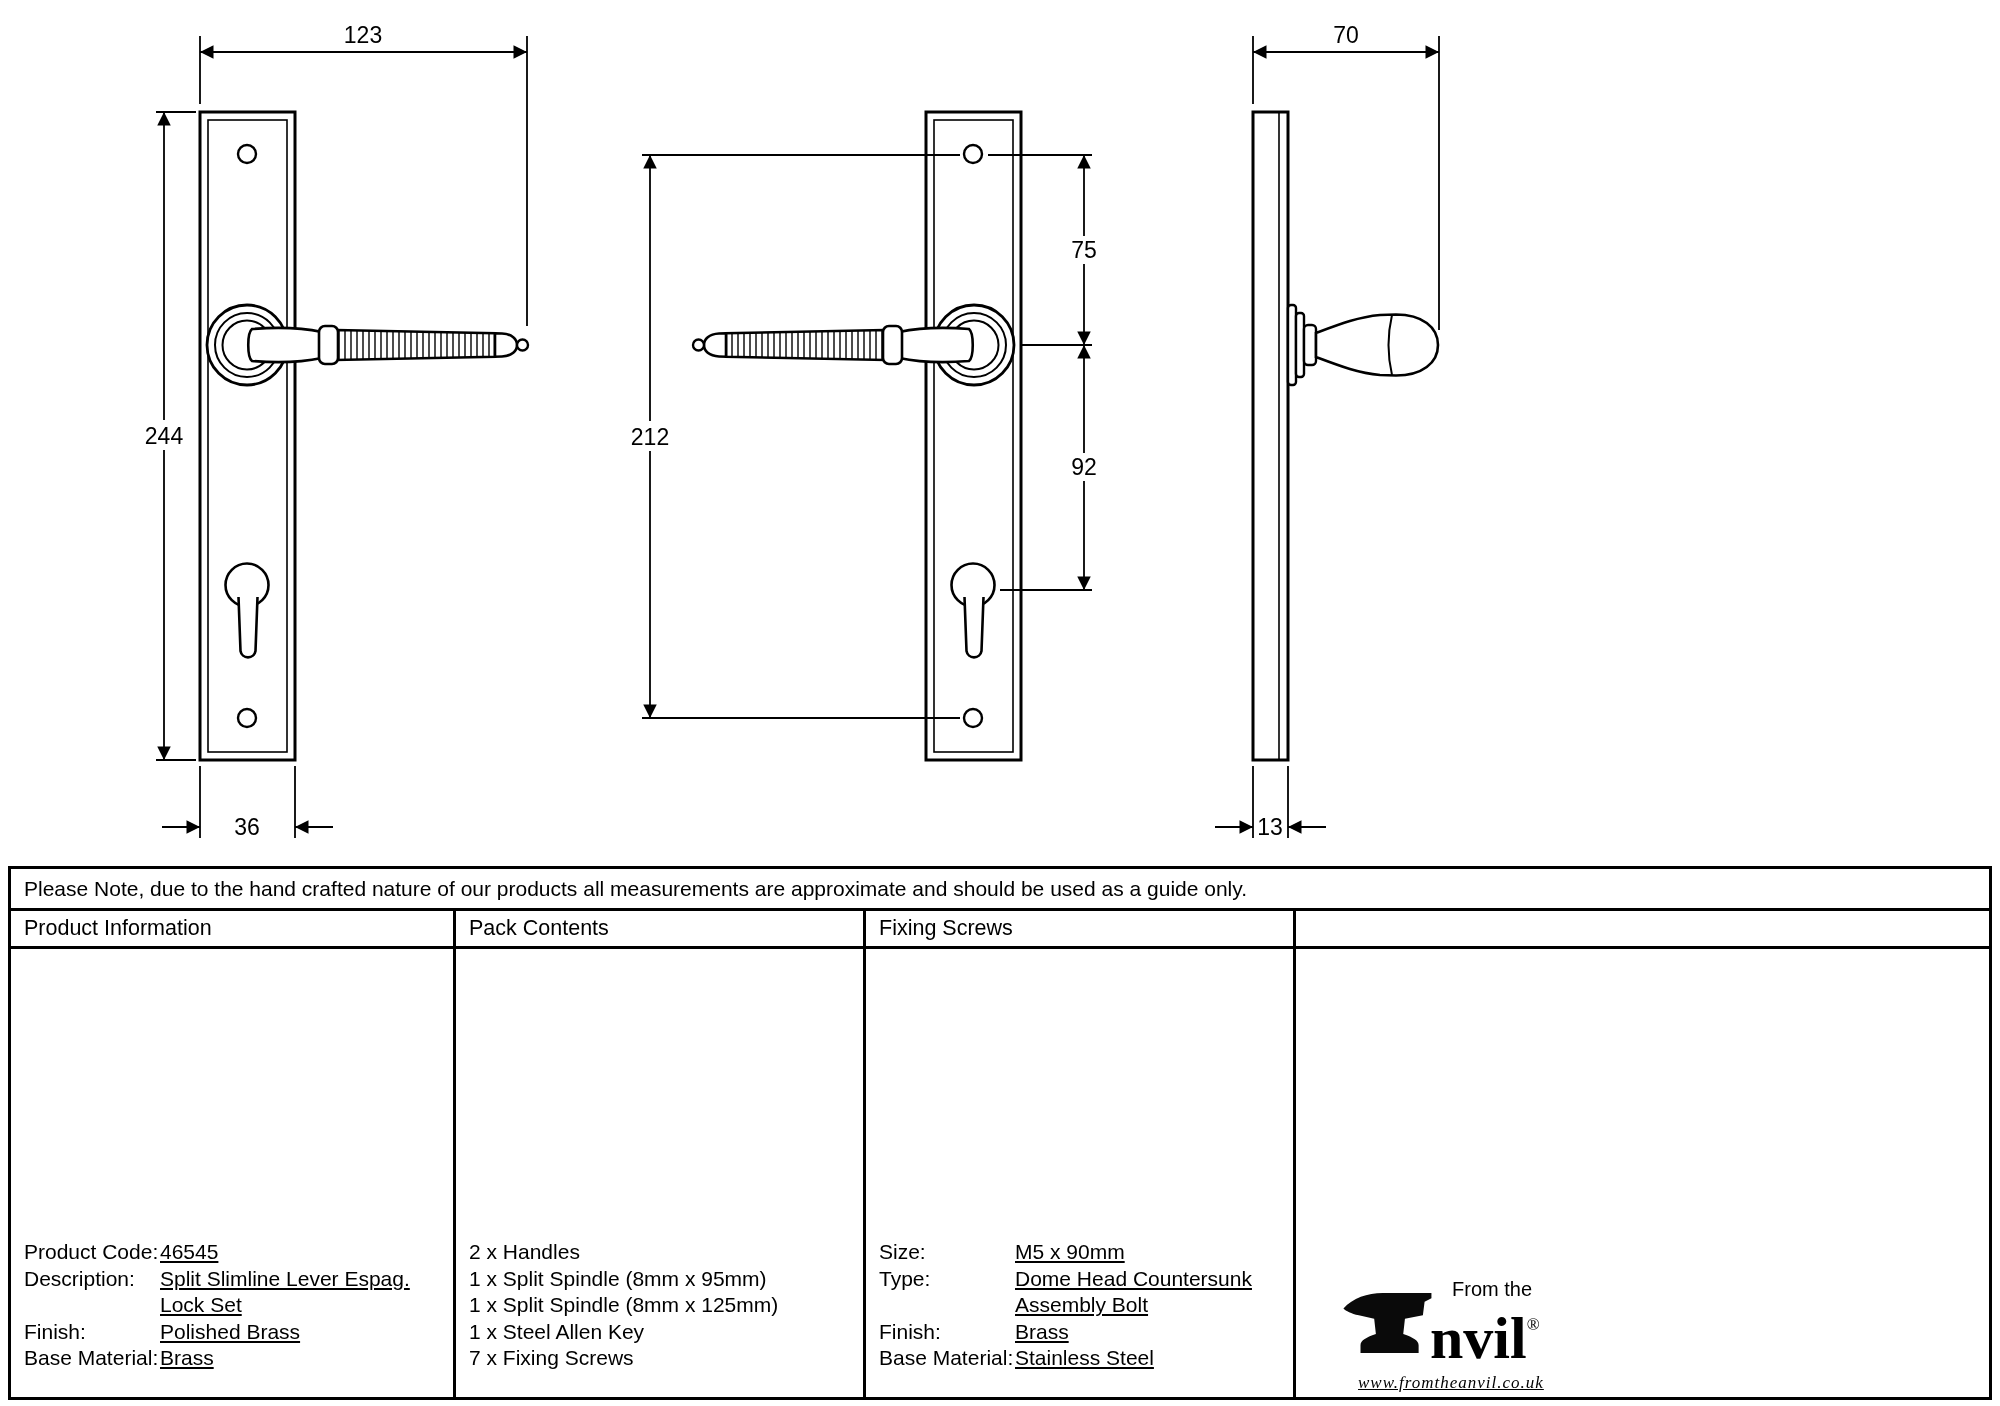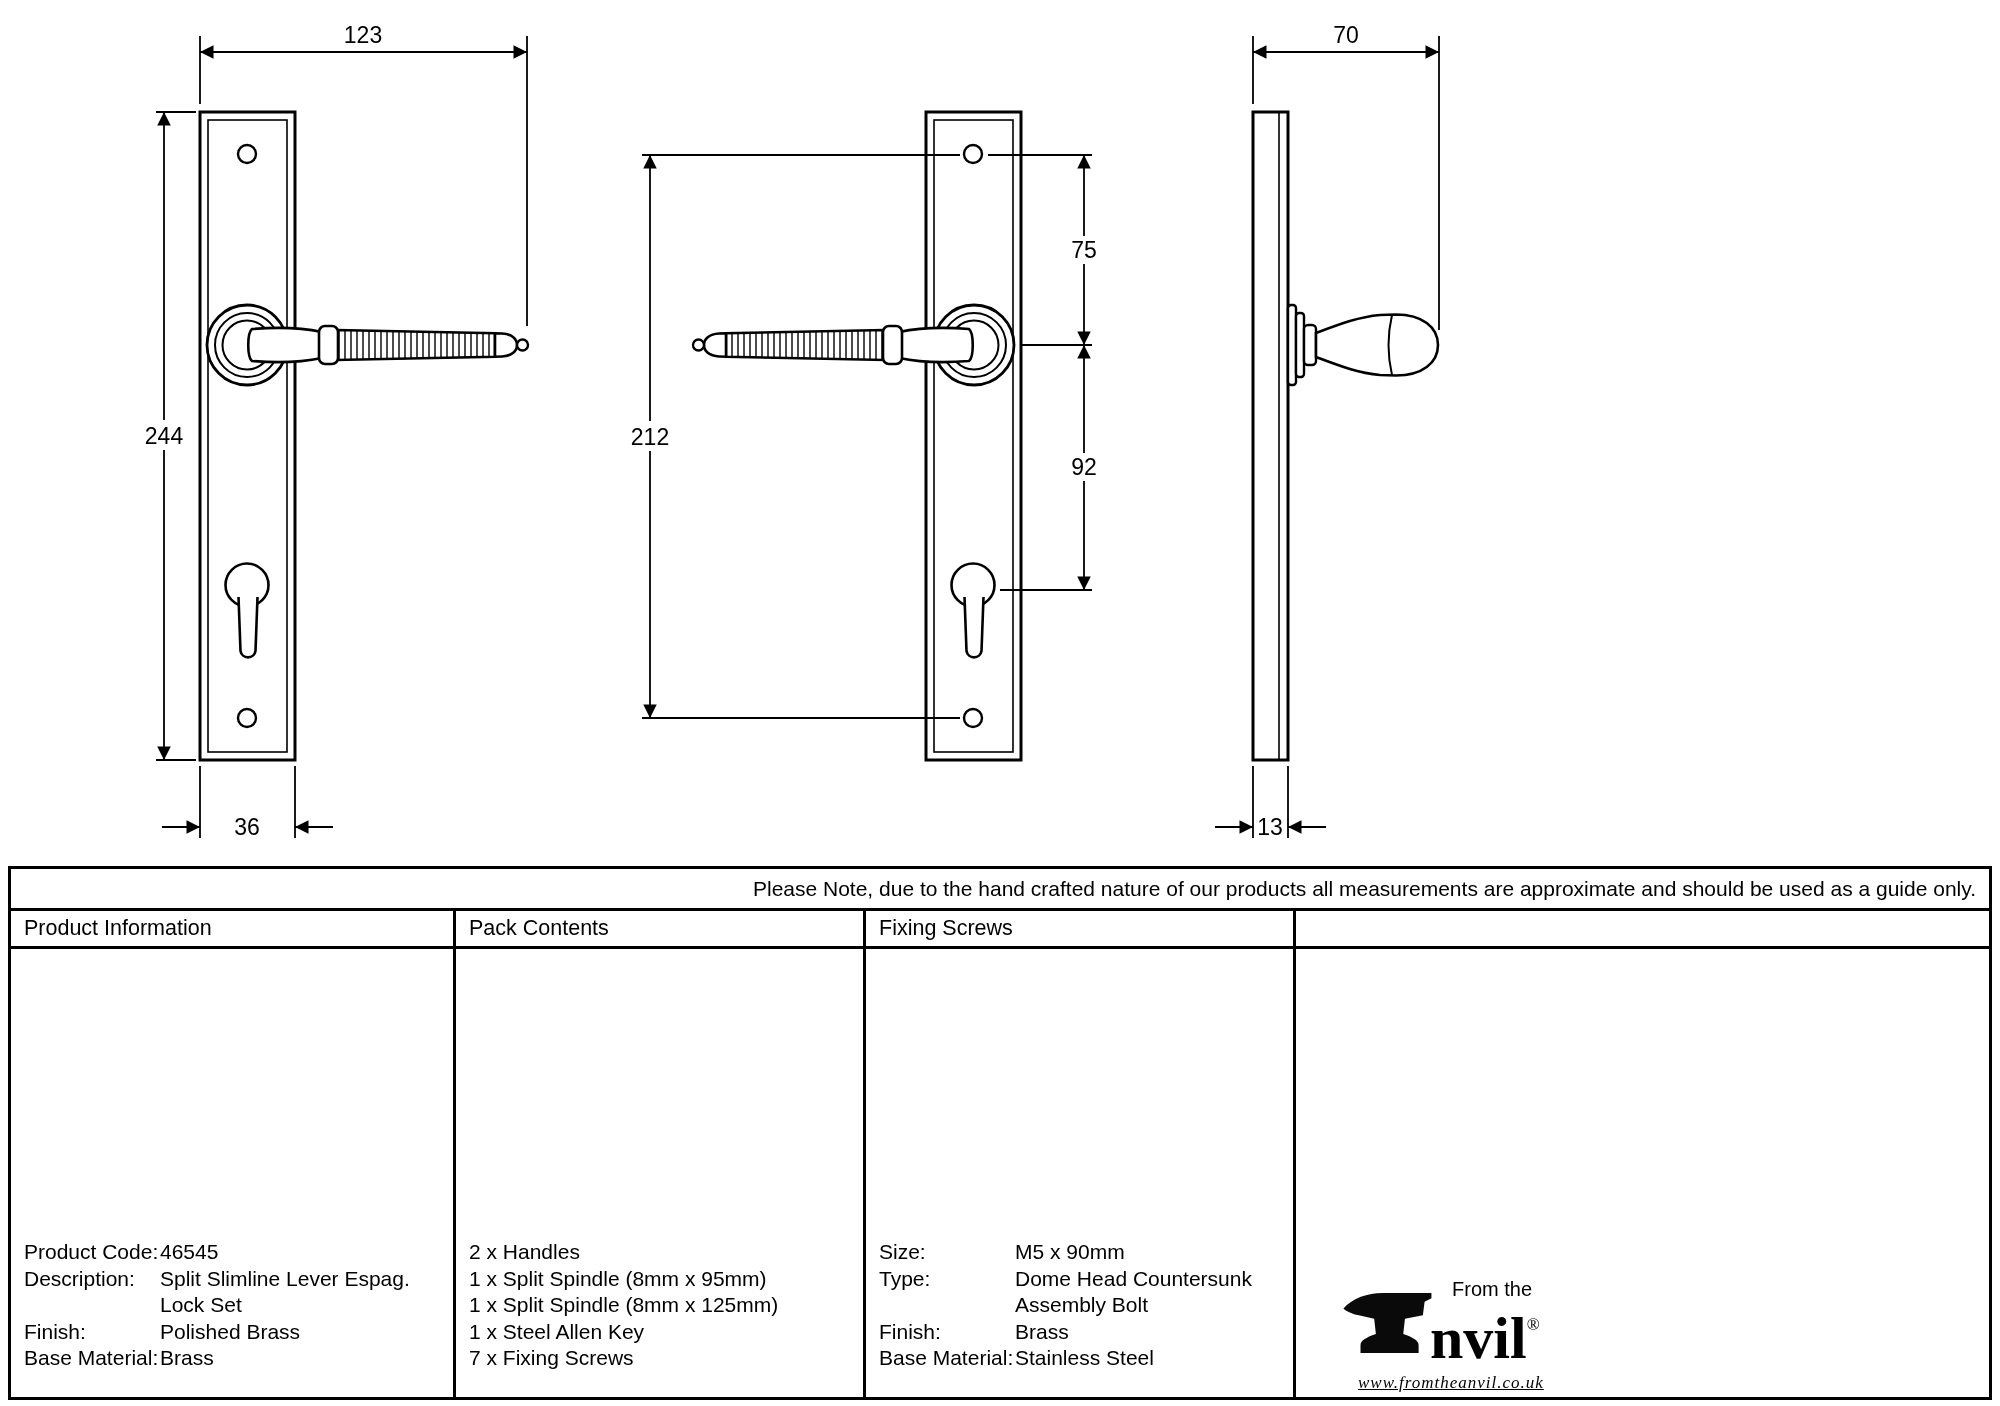--- a/index.html
+++ b/index.html
@@ -11,33 +11,33 @@
   .ext     { stroke:#000; stroke-width:1.8; fill:none; }
   .dimline { stroke:#000; stroke-width:1.8; fill:none; }
   .dtxt    { font-family:"Liberation Sans", sans-serif; font-size:23px; fill:#000; text-anchor:middle; }
 
   .bottom {
     position:absolute; left:8px; right:8px; top:866px; bottom:6px;
     border:3px solid #000; display:flex; flex-direction:column; background:#fff;
   }
   .note-row {
     height:39px; border-bottom:3px solid #000; display:flex; align-items:center;
-    padding:0 13px; font-size:21px; flex-shrink:0;justify-content:flex-end;
+    padding:0 13px; font-size:21px; flex-shrink:0;
   }
   .info-table { flex:1; display:grid; grid-template-columns:445px 410px 430px 1fr; }
   .col { display:flex; flex-direction:column; border-right:3px solid #000; min-width:0;justify-content:space-between; }
   .col:last-child { border-right:none; }
   .col-header {
     height:35px; flex-shrink:0; border-bottom:3px solid #000;
     display:flex; align-items:center; padding:0 13px; font-size:21.5px;
   }
   .col-body { padding:25px 13px; font-size:21px; line-height:26.6px; }
   .kv-row { display:flex; }
   .kv-row .k { width:136px; flex-shrink:0; }
-  .kv-row .v { flex:1; }
+  .kv-row .v { flex:1;text-decoration:underline; }
 
   .logo-body { padding:8px 0 0 44px; }
   .logo { display:flex; align-items:flex-end; }
   .anvil-icon { width:94px; height:82px; display:block; }
   .logo-right { margin-left:-4px; }
   .from-the { font-size:20px; line-height:20px; margin-left:22px; }
   .anvil-word { font-family:"Liberation Serif", serif; font-weight:bold; font-size:60px; line-height:52px; }
   .anvil-word .reg { font-size:17px; vertical-align:28px; font-weight:normal; }
   .logo-url {
     font-family:Liberation Serif, serif; font-style:italic; font-size:17px;

